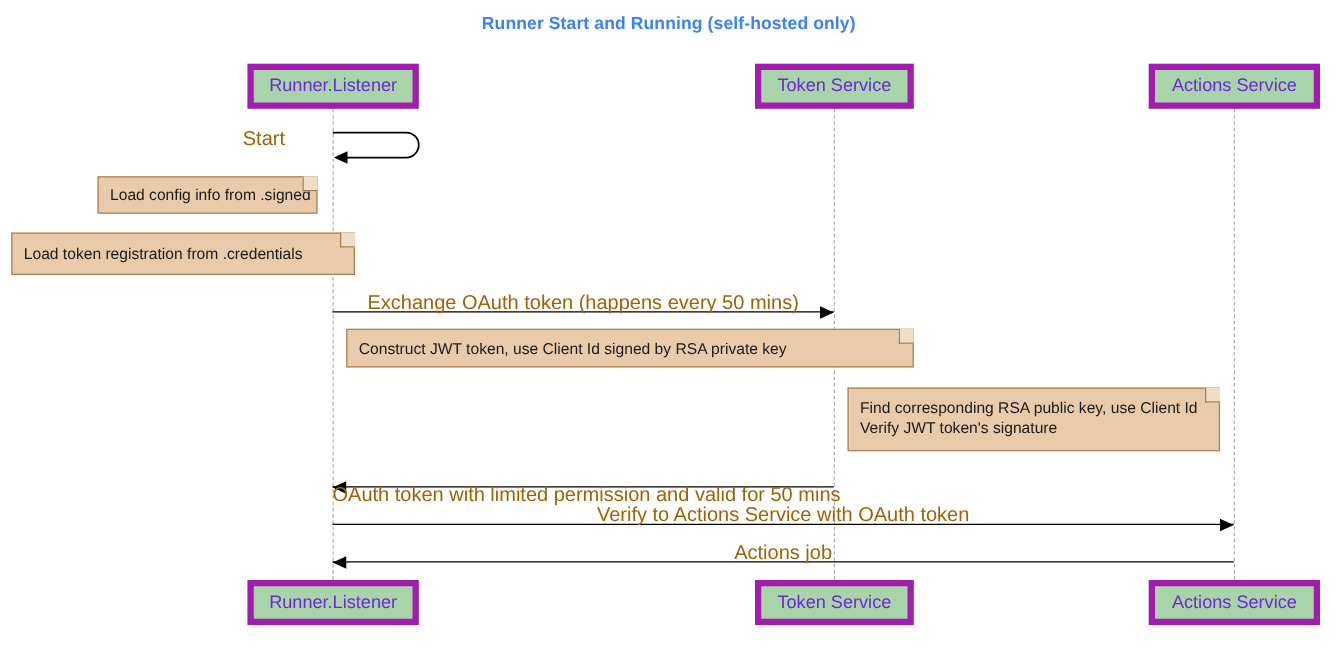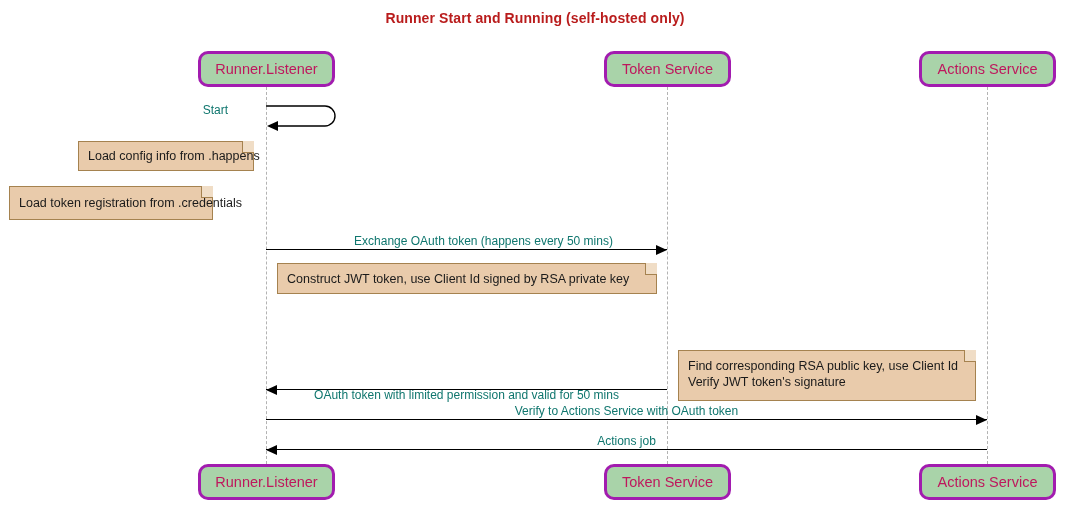--- a/index.html
+++ b/index.html
@@ -20,41 +20,41 @@
     inset: 0;
   }
   .diagram-title {
     position: absolute;
     left: 0;
     top: 10px;
     width: 1070px;
     text-align: center;
     font-size: 14px;
     font-weight: bold;
-    color: #b91c1c;
+    color: #3b82f6;
     letter-spacing: 0.1px;
   }
   
   .lifeline {
     position: absolute;
     width: 0;
     border-left: 1px dashed #b3b3b3;
   }
   
   .participant {
     position: absolute;
     height: 36px;
     background: #a9d3a9;
-    border: 3px solid #a21caf;
-    border-radius: 10px;
+    border: 5px solid #a21caf;
+    border-radius: 0;
     display: flex;
     align-items: center;
     justify-content: center;
     font-size: 14.5px;
-    color: #be185d;
+    color: #6d28d9;
     box-sizing: border-box;
     white-space: nowrap;
   }
   
   .note {
     position: absolute;
     background: #e9cbab;
     border: 1px solid #a5824f;
     box-sizing: border-box;
     display: flex;
@@ -93,22 +93,22 @@
     border-bottom: 5px solid transparent;
   }
   .arrowhead.right {
     border-left: 11px solid #000000;
   }
   .arrowhead.left {
     border-right: 11px solid #000000;
   }
   .msg-label {
     position: absolute;
-    font-size: 12px;
-    color: #0f766e;
+    font-size: 16px;
+    color: #a16207;
     white-space: nowrap;
     text-align: center;
   }
   .msg-label.anchor-right {
     text-align: right;
   }
   
   .selfloop {
     position: absolute;
   }
@@ -129,36 +129,36 @@
   <div id="messages-layer">
       <div class="selfloop" style="left: 266px; top: 103px;">
         <svg width="74" height="32" viewBox="0 0 74 32">
           <path d="M0 3 H59 a9 9 0 0 1 0 20 H11" fill="none" stroke="#000" stroke-width="1.4"></path>
           <path d="M12 18 L12 28 L1 23 Z" fill="#000"></path>
         </svg>
       </div>
       <div class="msg-label anchor-right" style="left: 148px; top: 103px; width: 80px;">Start</div>
       <div class="msg-line" style="left: 266px; top: 249px; width: 401px;"></div>
       <div class="arrowhead right" style="top: 245px; left: 656px;"></div>
-      <div class="msg-label" style="left: 266px; width: 401px; top: 234px; margin-left: 17px;">Exchange OAuth token (happens every 50 mins)</div>
+      <div class="msg-label" style="left: 266px; width: 401px; top: 234px;">Exchange OAuth token (happens every 50 mins)</div>
       <div class="msg-line" style="left: 266px; top: 389px; width: 401px;"></div>
       <div class="arrowhead left" style="top: 385px; left: 266px;"></div>
       <div class="msg-label" style="left: 266px; width: 401px; top: 388px;">OAuth token with limited permission and valid for 50 mins</div>
       <div class="msg-line" style="left: 266px; top: 419px; width: 721px;"></div>
       <div class="arrowhead right" style="top: 415px; left: 976px;"></div>
       <div class="msg-label" style="left: 266px; width: 721px; top: 404px;">Verify to Actions Service with OAuth token</div>
       <div class="msg-line" style="left: 266px; top: 449px; width: 721px;"></div>
       <div class="arrowhead left" style="top: 445px; left: 266px;"></div>
       <div class="msg-label" style="left: 266px; width: 721px; top: 434px;">Actions job</div>
     </div>
   <div id="notes-layer">
-      <div class="note" style="left: 78px; top: 141px; width: 176px; height: 30px;"><span>Load config info from .happens</span><span class="fold"></span></div>
-      <div class="note" style="left: 9px; top: 186px; width: 204px; height: 34px;"><span>Load token registration from .credentials</span><span class="fold"></span></div>
-      <div class="note" style="left: 277px; top: 263px; width: 380px; height: 31px;"><span>Construct JWT token, use Client Id signed by RSA private key</span><span class="fold"></span></div>
-      <div class="note multiline" style="left: 678px; top: 310px; width: 298px; height: 51px; margin-top: 40px;"><span>Find corresponding RSA public key, use Client Id
+      <div class="note" style="left: 78px; top: 141px; width: 176px; height: 30px;"><span>Load config info from .signed</span><span class="fold"></span></div>
+      <div class="note" style="left: 9px; top: 186px; width: 275px; height: 34px;"><span>Load token registration from .credentials</span><span class="fold"></span></div>
+      <div class="note" style="left: 277px; top: 263px; width: 454px; height: 31px;"><span>Construct JWT token, use Client Id signed by RSA private key</span><span class="fold"></span></div>
+      <div class="note multiline" style="left: 678px; top: 310px; width: 298px; height: 51px;"><span>Find corresponding RSA public key, use Client Id
 Verify JWT token's signature</span><span class="fold"></span></div>
     </div>
   <div id="participants-layer">
       <div class="participant" style="left: 198px; top: 51px; width: 137px;">Runner.Listener</div>
       <div class="participant" style="left: 604px; top: 51px; width: 127px;">Token Service</div>
       <div class="participant" style="left: 919px; top: 51px; width: 137px;">Actions Service</div>
       <div class="participant" style="left: 198px; top: 464px; width: 137px;">Runner.Listener</div>
       <div class="participant" style="left: 604px; top: 464px; width: 127px;">Token Service</div>
       <div class="participant" style="left: 919px; top: 464px; width: 137px;">Actions Service</div>
     </div>

